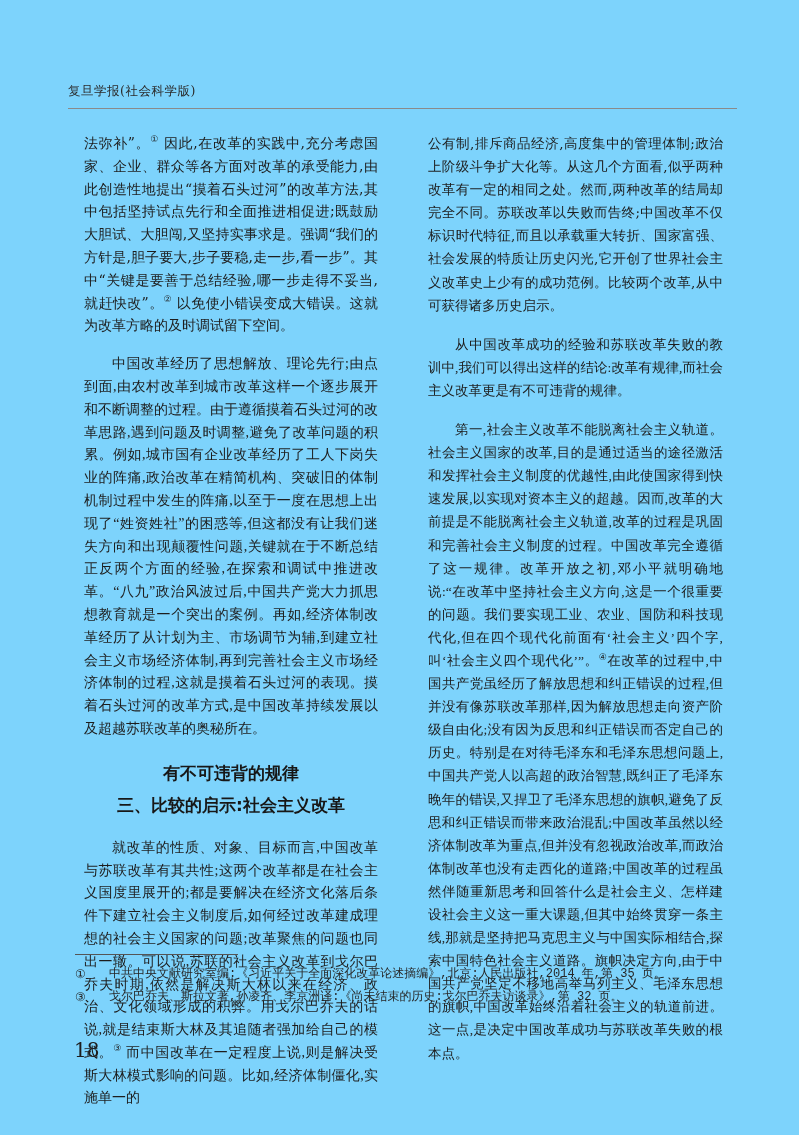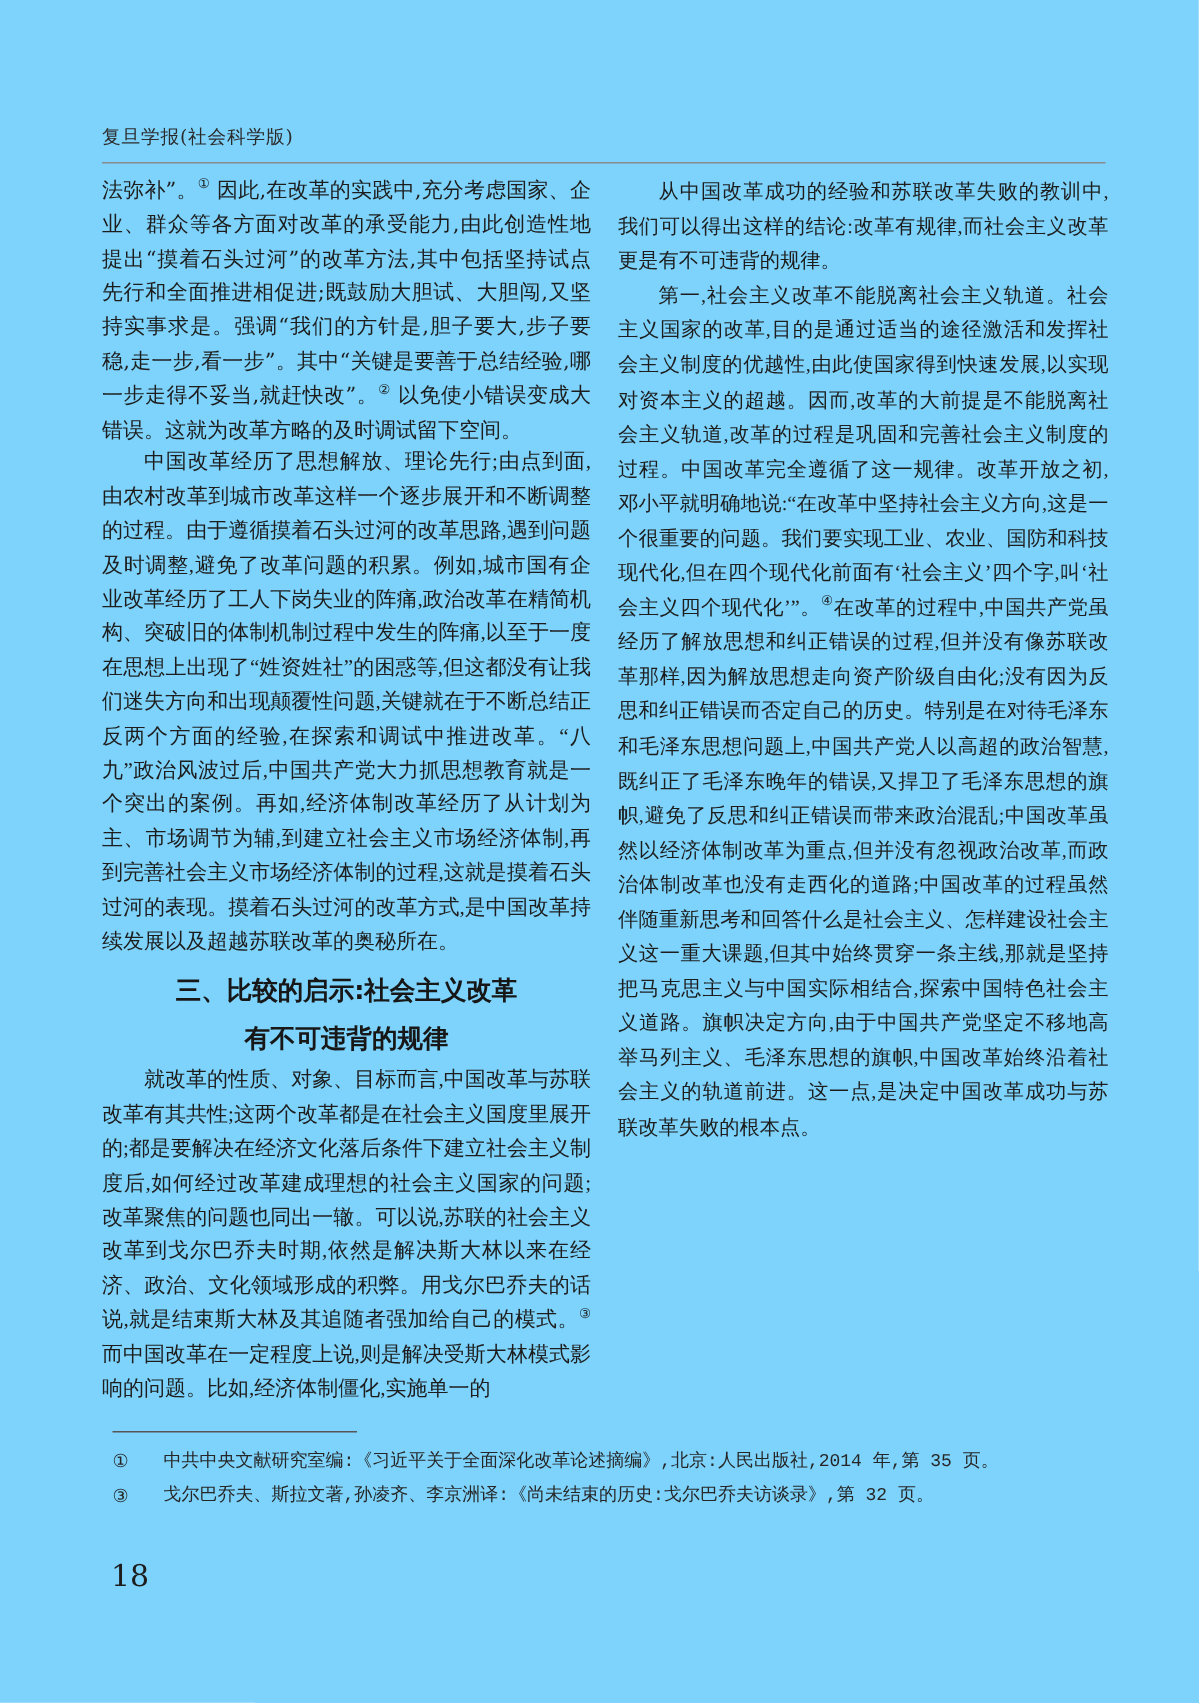--- a/index.html
+++ b/index.html
@@ -27,21 +27,21 @@
     left: 68px; top: 108px;
     width: 669px; height: 1px;
     background: #8a8a8a;
   }
   .col { position: absolute; top: 116px; }
   .col-left  { left: 68px;  width: 326px; }
   .col-right { left: 412px; width: 327px; }
   .col-left p.para  { font-size: 14px;   line-height: 22.8px; }
   .col-right p.para { font-size: 13.5px; line-height: 23.1px; }
   p.para {
-    margin: 0;
+    margin: 16px;
     text-align: justify;
     text-justify: inter-ideograph;
   }
   p.para.indent { text-indent: 2em; font-family: Liberation Serif, serif; }
   sup.fnref {
     font-size: 9px;
     vertical-align: super;
     line-height: 0;
   }
   .section-heading {
@@ -83,27 +83,28 @@
 <div class="page">
 
   <div class="running-head">复旦学报(社会科学版)</div>
 
   <div class="header-rule"></div>
 
   <div class="col col-left">
       <p class="para">法弥补”。<sup class="fnref">①</sup> 因此,在改革的实践中,充分考虑国家、企业、群众等各方面对改革的承受能力,由此创造性地提出“摸着石头过河”的改革方法,其中包括坚持试点先行和全面推进相促进;既鼓励大胆试、大胆闯,又坚持实事求是。强调“我们的方针是,胆子要大,步子要稳,走一步,看一步”。其中“关键是要善于总结经验,哪一步走得不妥当,就赶快改”。<sup class="fnref">②</sup> 以免使小错误变成大错误。这就为改革方略的及时调试留下空间。</p>
       <p class="para indent">中国改革经历了思想解放、理论先行;由点到面,由农村改革到城市改革这样一个逐步展开和不断调整的过程。由于遵循摸着石头过河的改革思路,遇到问题及时调整,避免了改革问题的积累。例如,城市国有企业改革经历了工人下岗失业的阵痛,政治改革在精简机构、突破旧的体制机制过程中发生的阵痛,以至于一度在思想上出现了“姓资姓社”的困惑等,但这都没有让我们迷失方向和出现颠覆性问题,关键就在于不断总结正反两个方面的经验,在探索和调试中推进改革。“八九”政治风波过后,中国共产党大力抓思想教育就是一个突出的案例。再如,经济体制改革经历了从计划为主、市场调节为辅,到建立社会主义市场经济体制,再到完善社会主义市场经济体制的过程,这就是摸着石头过河的表现。摸着石头过河的改革方式,是中国改革持续发展以及超越苏联改革的奥秘所在。</p>
       <div class="section-heading">
+        <div>有不可违背的规律</div>
         <div>三、比较的启示:社会主义改革</div>
-        <div>有不可违背的规律</div>
       </div>
       <p class="para indent">就改革的性质、对象、目标而言,中国改革与苏联改革有其共性;这两个改革都是在社会主义国度里展开的;都是要解决在经济文化落后条件下建立社会主义制度后,如何经过改革建成理想的社会主义国家的问题;改革聚焦的问题也同出一辙。可以说,苏联的社会主义改革到戈尔巴乔夫时期,依然是解决斯大林以来在经济、政治、文化领域形成的积弊。用戈尔巴乔夫的话说,就是结束斯大林及其追随者强加给自己的模式。<sup class="fnref">③</sup> 而中国改革在一定程度上说,则是解决受斯大林模式影响的问题。比如,经济体制僵化,实施单一的</p>
     </div>
 
   <div class="col col-right">
+      <p class="para">公有制,排斥商品经济,高度集中的管理体制;政治上阶级斗争扩大化等。从这几个方面看,似乎两种改革有一定的相同之处。然而,两种改革的结局却完全不同。苏联改革以失败而告终;中国改革不仅标识时代特征,而且以承载重大转折、国家富强、社会发展的特质让历史闪光,它开创了世界社会主义改革史上少有的成功范例。比较两个改革,从中可获得诸多历史启示。</p>
       <p class="para indent">从中国改革成功的经验和苏联改革失败的教训中,我们可以得出这样的结论:改革有规律,而社会主义改革更是有不可违背的规律。</p>
       <p class="para indent">第一,社会主义改革不能脱离社会主义轨道。社会主义国家的改革,目的是通过适当的途径激活和发挥社会主义制度的优越性,由此使国家得到快速发展,以实现对资本主义的超越。因而,改革的大前提是不能脱离社会主义轨道,改革的过程是巩固和完善社会主义制度的过程。中国改革完全遵循了这一规律。改革开放之初,邓小平就明确地说:“在改革中坚持社会主义方向,这是一个很重要的问题。我们要实现工业、农业、国防和科技现代化,但在四个现代化前面有‘社会主义’四个字,叫‘社会主义四个现代化’”。<sup class="fnref">④</sup>在改革的过程中,中国共产党虽经历了解放思想和纠正错误的过程,但并没有像苏联改革那样,因为解放思想走向资产阶级自由化;没有因为反思和纠正错误而否定自己的历史。特别是在对待毛泽东和毛泽东思想问题上,中国共产党人以高超的政治智慧,既纠正了毛泽东晚年的错误,又捍卫了毛泽东思想的旗帜,避免了反思和纠正错误而带来政治混乱;中国改革虽然以经济体制改革为重点,但并没有忽视政治改革,而政治体制改革也没有走西化的道路;中国改革的过程虽然伴随重新思考和回答什么是社会主义、怎样建设社会主义这一重大课题,但其中始终贯穿一条主线,那就是坚持把马克思主义与中国实际相结合,探索中国特色社会主义道路。旗帜决定方向,由于中国共产党坚定不移地高举马列主义、毛泽东思想的旗帜,中国改革始终沿着社会主义的轨道前进。这一点,是决定中国改革成功与苏联改革失败的根本点。</p>
     </div>
 
   <div class="footnote-sep"></div>
 
   <div class="footnotes">
       <div class="footnote">
         <span class="fn-marker">①</span>
         <span class="fn-text">中共中央文献研究室编:《习近平关于全面深化改革论述摘编》,北京:人民出版社,2014 年,第 35 页。</span>

